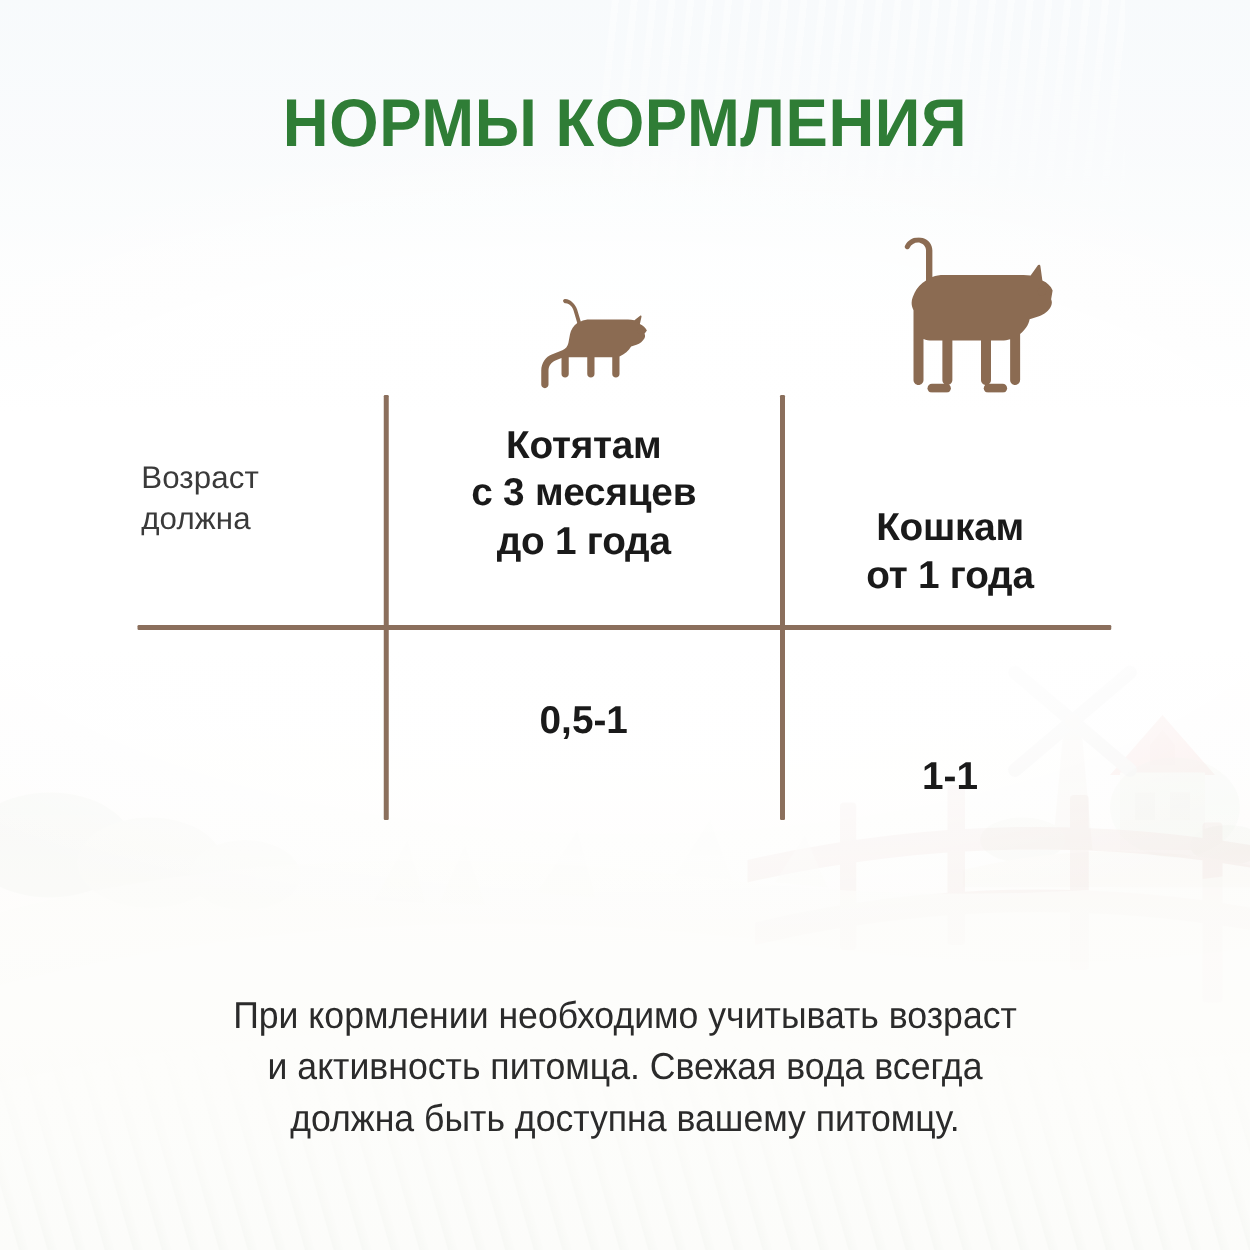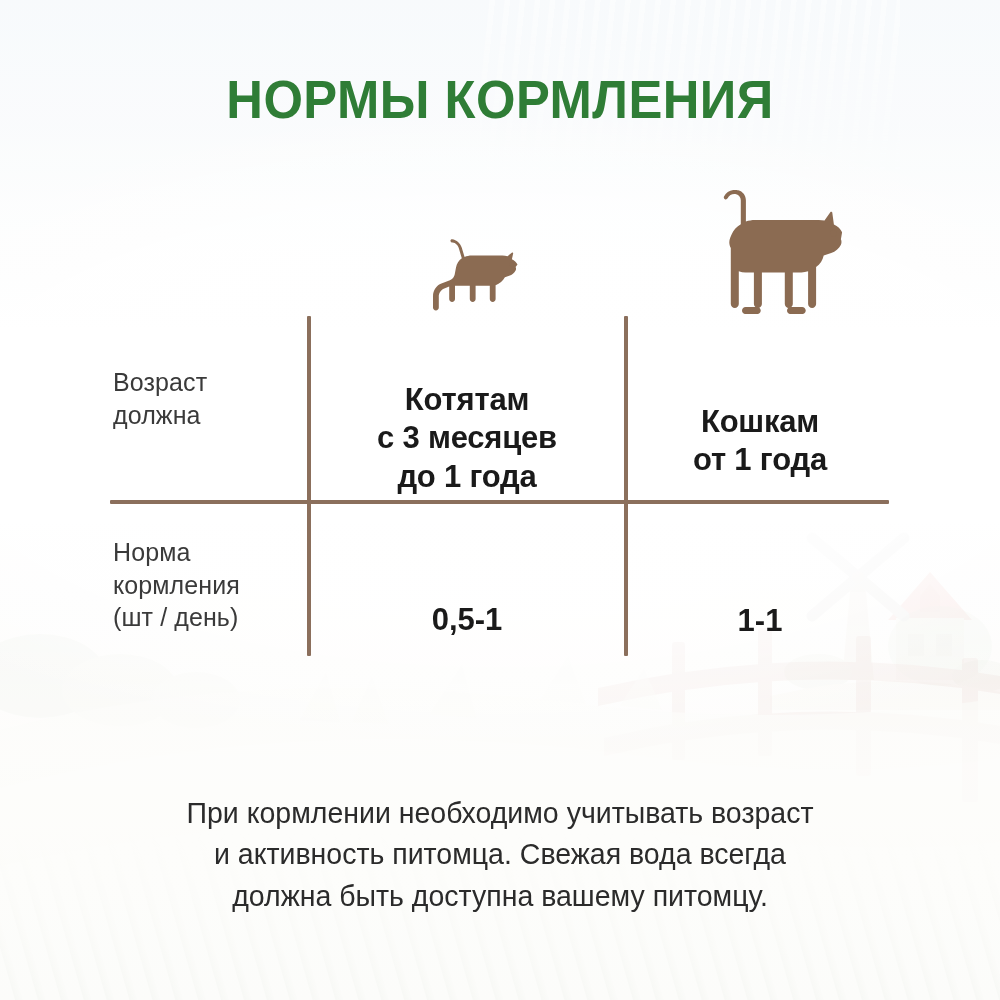--- a/index.html
+++ b/index.html
@@ -173,21 +173,21 @@
   }
   .cell.head {
     font-size: 31px;
     line-height: 1.24;
     letter-spacing: -.2px;
   }
   .cell.num {
     font-size: 31px;
     line-height: 1.2;
   }
-  .cell.c1 { left: 312px; width: 310px; margin-top: 44px; }
+  .cell.c1 { left: 312px; width: 310px; }
   .cell.c2 { left: 629px; width: 262px; margin-top: 45px; }
   .cell.head.c1 { top: 337px; }
   .cell.head.c2 { top: 358px; }
   .cell.num.c1  { top: 557px; }
   .cell.num.c2  { top: 557px; }
 
   .footnote {
     position: absolute;
     left: 60px;
     top: 792px;
@@ -291,23 +291,20 @@
     <div class="hline"></div>
 
     <div class="row-label r1" style="white-space: pre-line;">Возраст
 должна</div>
     <div class="cell head c1" style="white-space: pre-line;">Котятам
 с 3 месяцев
 до 1 года</div>
     <div class="cell head c2" style="white-space: pre-line;">Кошкам
 от 1 года</div>
 
-    <div class="row-label r2" style="white-space: pre-line;">Норма
-кормления
-(шт / день)</div>
     <div class="cell num c1">0,5-1</div>
     <div class="cell num c2">1-1</div>
 
     <div class="footnote">При кормлении необходимо учитывать возраст
 и активность питомца. Свежая вода всегда
 должна быть доступна вашему питомцу.</div>
 
   </div>
 </div>
 

